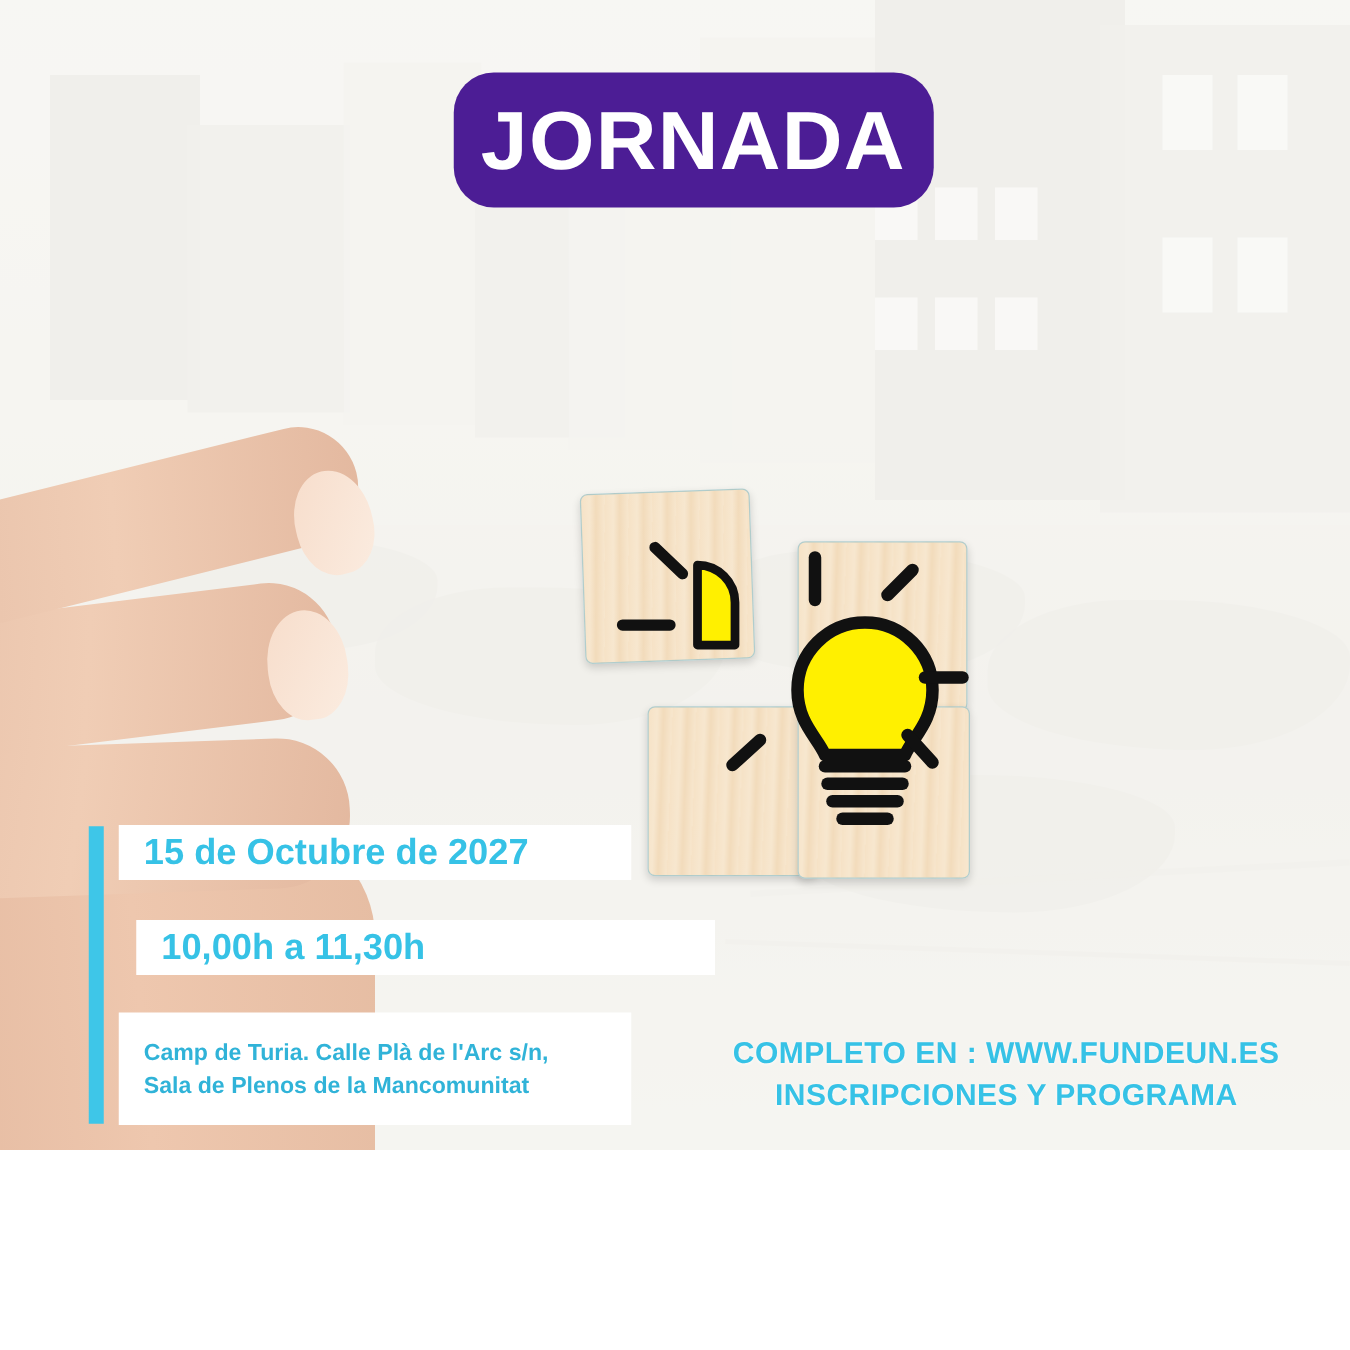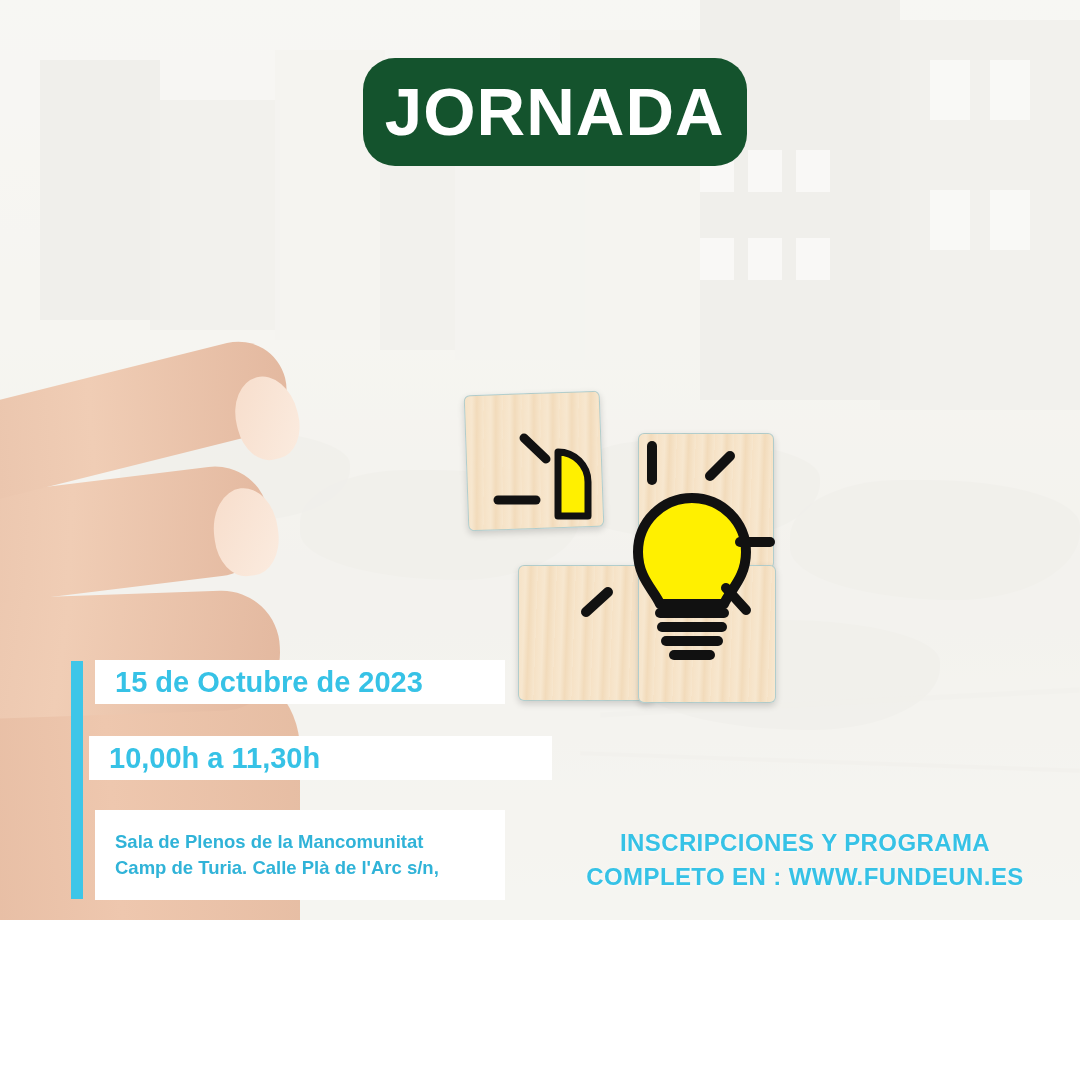--- a/index.html
+++ b/index.html
@@ -42,35 +42,35 @@
     background:repeating-linear-gradient(92deg,#f6e2c6 0px,#f7e7cf 7px,#f2dbbb 12px,#f7e6cd 19px);
     box-shadow:0 3px 7px rgba(0,0,0,.16);border:1px solid rgba(120,185,205,.55);}
   .t1{left:26px;top:13px;width:134px;height:134px;transform:rotate(-2deg);}
   .t2{left:198px;top:53px;width:134px;height:134px;}
   .t3{left:78px;top:185px;width:134px;height:134px;}
   .t4{left:198px;top:185px;width:136px;height:136px;}
   .bulb-svg{position:absolute;left:0;top:0;width:370px;height:300px;pointer-events:none;}
 
   
   .badge{position:absolute;left:363px;top:58px;width:384px;height:108px;
-    background:#14532d;border-radius:32px;display:flex;align-items:center;justify-content:center;}
+    background:#4c1d95;border-radius:32px;display:flex;align-items:center;justify-content:center;}
   .badge span{color:#fff;font-weight:bold;font-size:66px;letter-spacing:1px;
     font-family:"Liberation Sans", sans-serif;transform:scaleX(1.02);}
 
   
   .title{position:absolute;left:90px;top:190px;width:900px;text-align:center;
     color:#2fbde5;font-weight:bold;font-size:37px;line-height:1.17;letter-spacing:.2px;
     text-shadow:0 2px 5px rgba(255,255,255,.85);}
   .title div{white-space:nowrap;transform:scaleX(.97);}
 
   
   .vbar{position:absolute;left:71px;top:661px;width:12px;height:238px;background:#3ec6e8;}
   .ibox{position:absolute;background:#fff;display:flex;align-items:center;}
   .ibox-date{left:95px;top:660px;width:410px;height:44px;}
-  .ibox-time{left:89px;top:736px;width:463px;height:44px;}
+  .ibox-time{left:109px;top:736px;width:463px;height:44px;}
   .ibox-place{left:95px;top:810px;width:410px;height:90px;}
   .ibox-date span,.ibox-time span{color:#36c2e6;font-weight:bold;font-size:29px;padding-left:20px;}
   .place-lines{padding-left:20px;color:#30b3d8;font-weight:bold;font-size:18.5px;line-height:1.42;}
 
   
   .insc{position:absolute;left:560px;top:826px;width:490px;text-align:center;
     color:#36c2e6;font-weight:bold;font-size:24px;line-height:1.42;letter-spacing:.4px;
     text-shadow:0 1px 3px rgba(255,255,255,.8);}
   .insc div{white-space:nowrap;}
 
@@ -158,37 +158,37 @@
   </div>
 
   <div class="badge">
     <span>JORNADA</span>
   </div>
 
 
   <div class="vbar"></div>
 
   <div class="ibox ibox-date">
-    <span>15 de Octubre de 2023</span>
+    <span>15 de Octubre de 2027</span>
   </div>
 
   <div class="ibox ibox-time">
     <span>10,00h a 11,30h</span>
   </div>
 
   <div class="ibox ibox-place">
     <div class="place-lines">
+      <div>Camp de Turia. Calle Plà de l'Arc s/n,</div>
       <div>Sala de Plenos de la Mancomunitat</div>
-      <div>Camp de Turia. Calle Plà de l'Arc s/n,</div>
     </div>
   </div>
 
   <div class="insc">
+    <div>COMPLETO EN : WWW.FUNDEUN.ES</div>
     <div>INSCRIPCIONES Y PROGRAMA</div>
-    <div>COMPLETO EN : WWW.FUNDEUN.ES</div>
   </div>
 
   <div class="footer">
 
     
     
     
 
     
     

